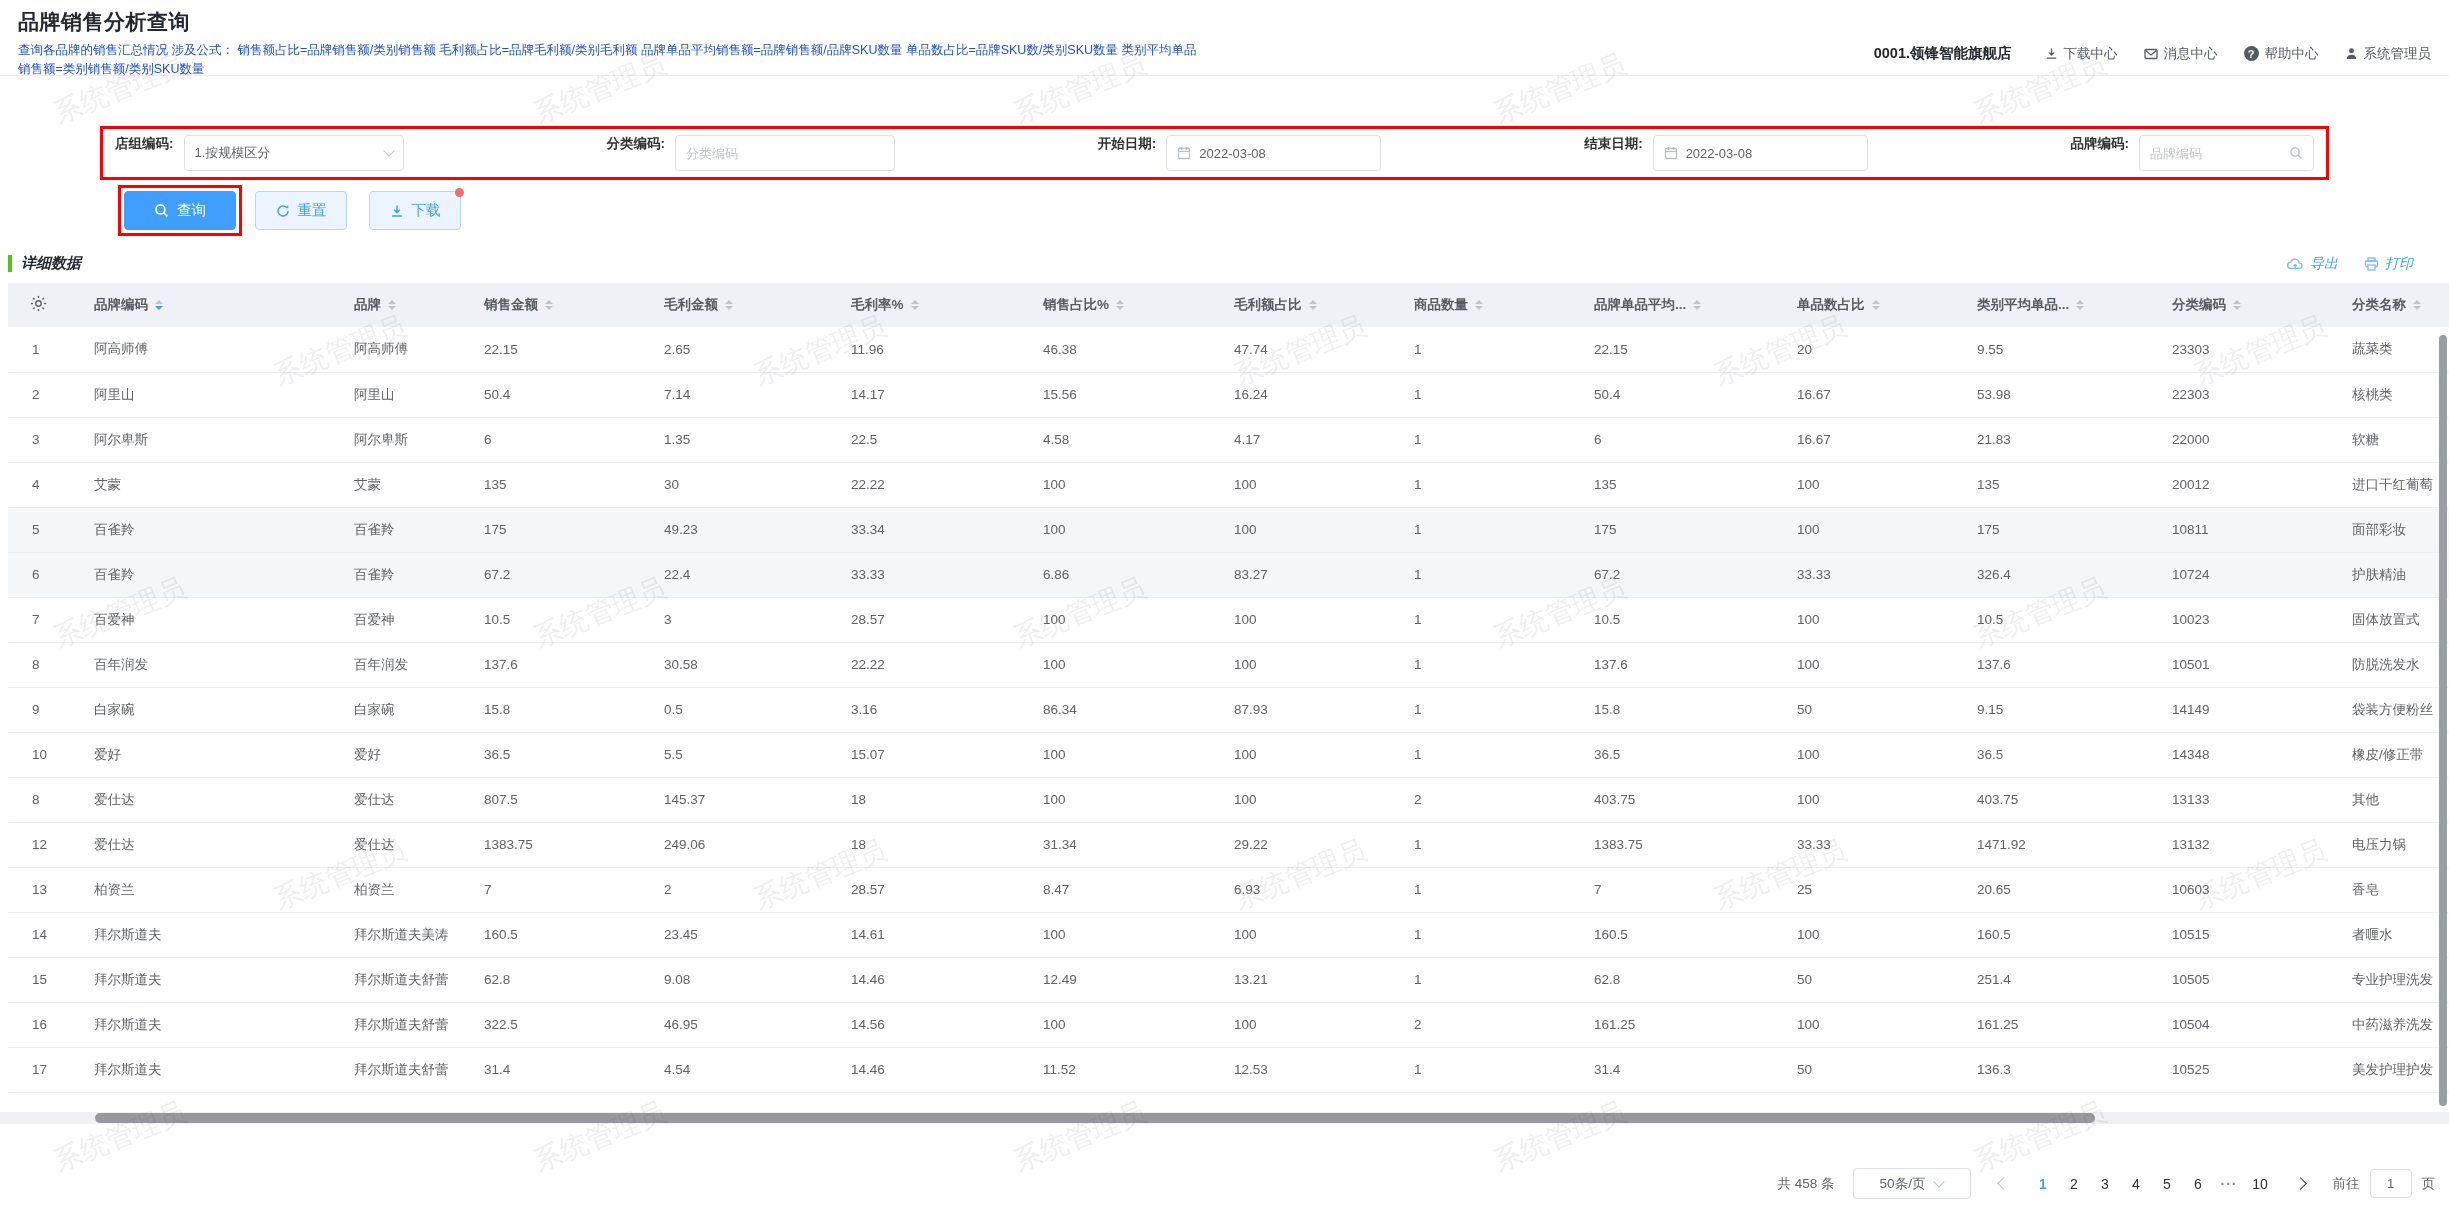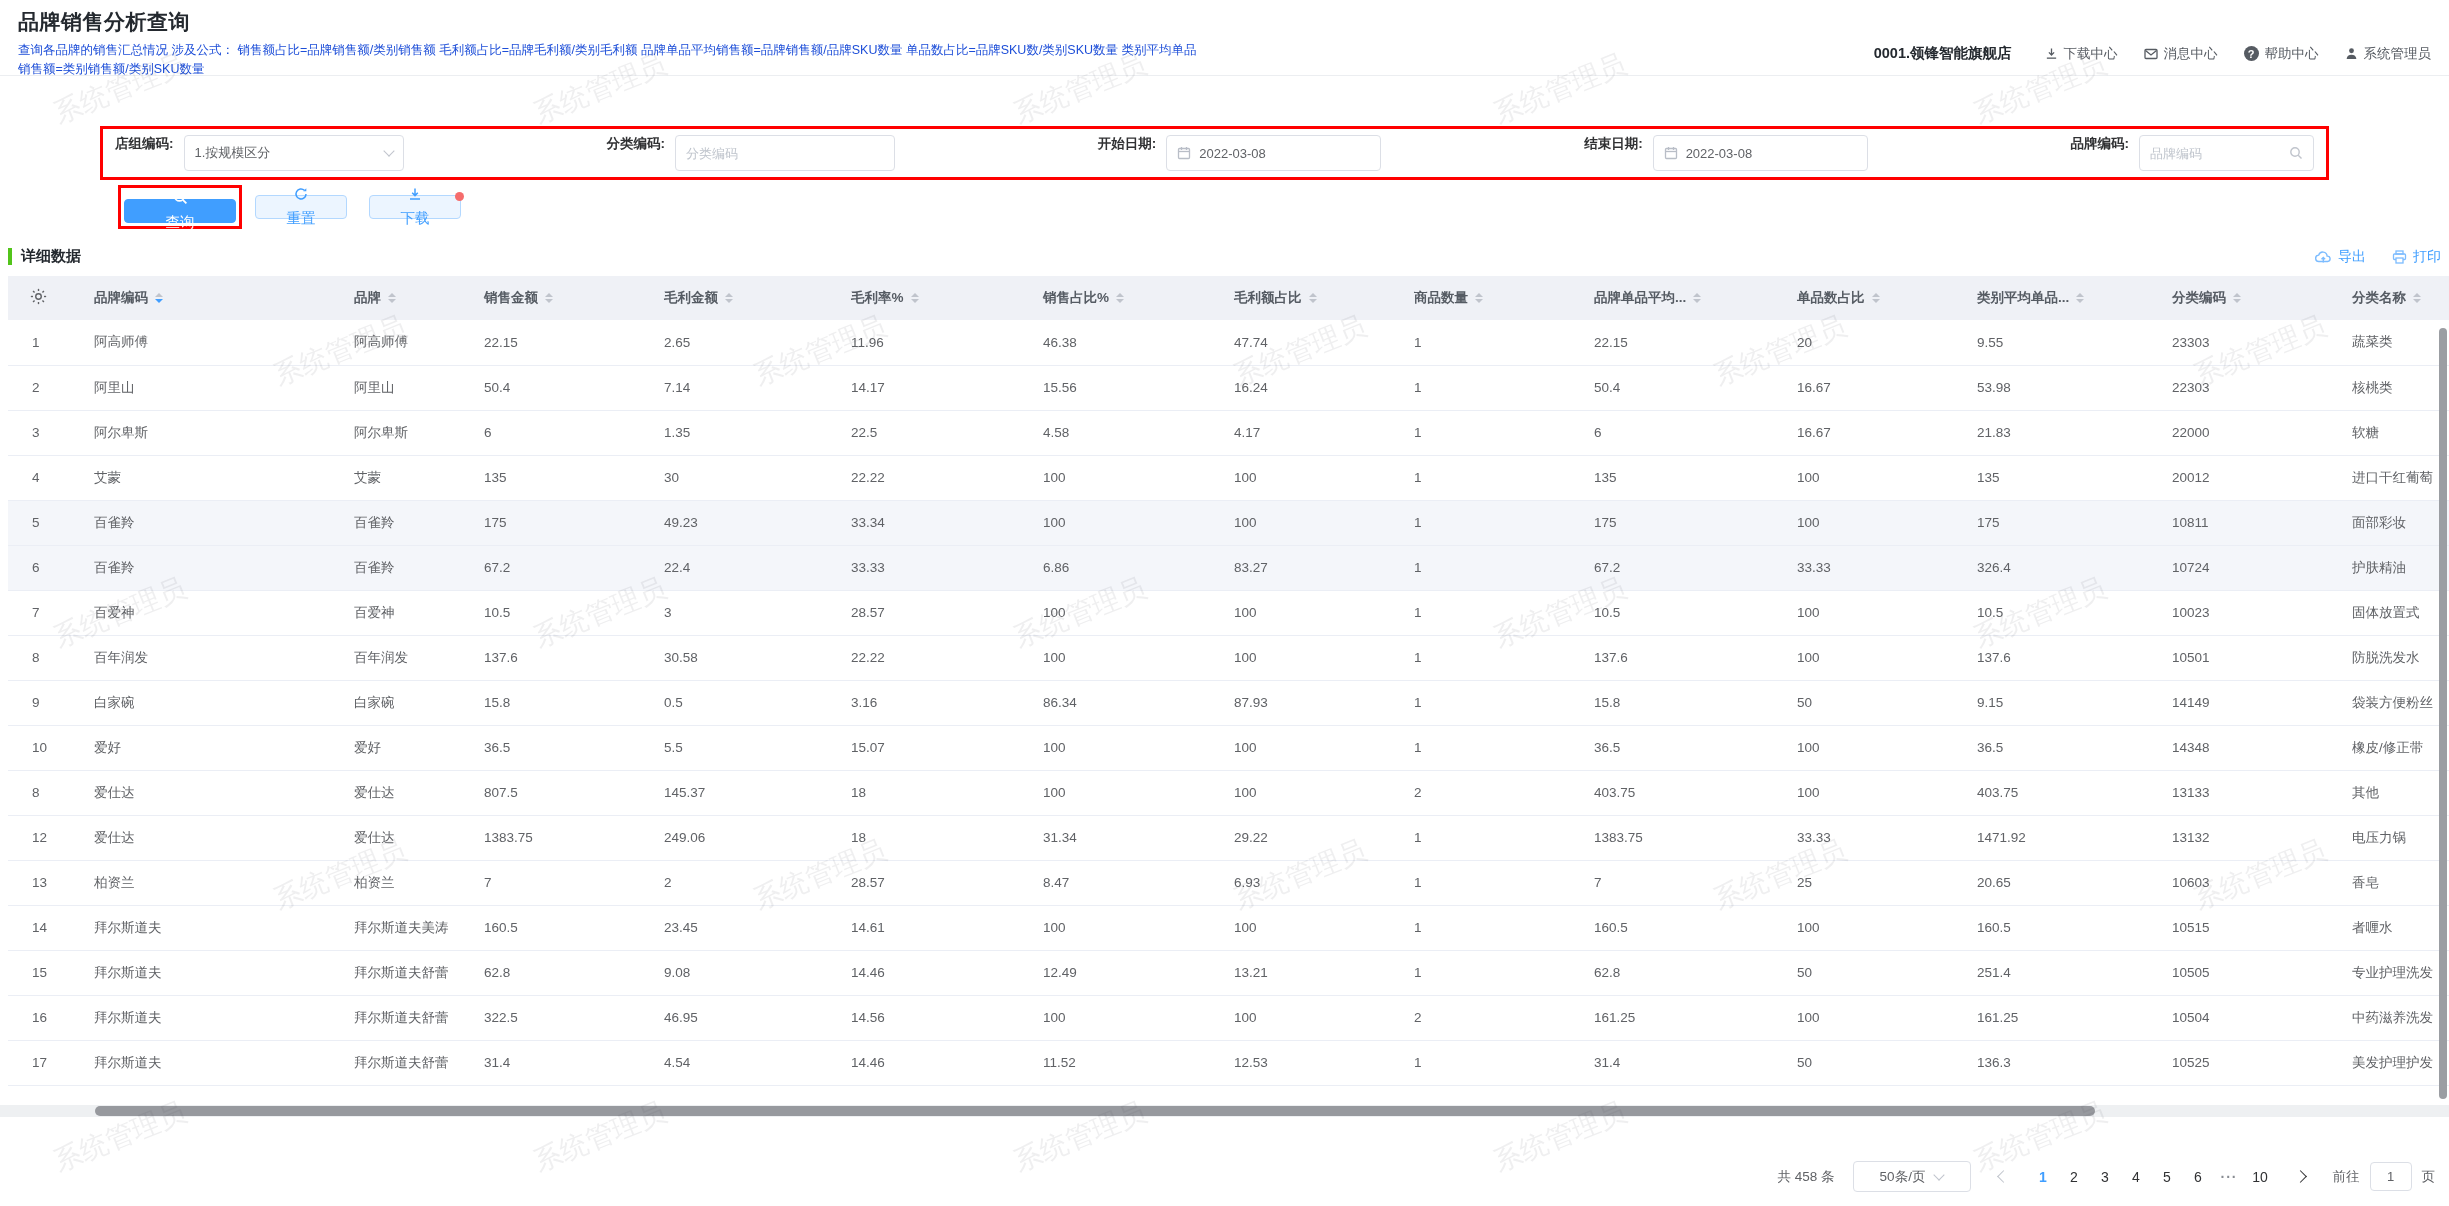--- a/index.html
+++ b/index.html
@@ -33,30 +33,30 @@
   .control input::placeholder { color:#bfc4cc; }
   .control.text { width:220px; }
   .control.date { width:215px; gap:8px; }
   .control.search { width:175px; justify-content:space-between; gap:6px; }
   .chev { width:8px; height:8px; border-right:1.5px solid #c0c4cc; border-bottom:1.5px solid #c0c4cc;
     transform:rotate(45deg); margin-top:-4px; flex:none; }
 
   
   .btn-row { display:flex; align-items:center; margin:5px 0 0 118px; }
   .query-annotation { display:inline-block; border:3px solid var(--annotation,#ff0000); padding:3px; margin-right:13px; }
-  .btn { display:inline-flex; align-items:center; justify-content:center; gap:8px; height:24px;
-    border-radius:4px; font-size:14.5px; cursor:pointer; font-family:inherit;flex-direction:column; }
+  .btn { display:inline-flex; align-items:center; justify-content:center; gap:8px; height:39px;
+    border-radius:4px; font-size:14.5px; cursor:pointer; font-family:inherit; }
   .btn.primary { width:112px; background:var(--accent,#409eff); border:1px solid var(--accent,#409eff); color:#fff; }
   .btn.plain { width:92px; background:#ecf5ff; border:1px solid #b3d8ff; color:var(--accent,#409eff); position:relative; }
   .btn + .btn { margin-left:22px; }
   .dot { position:absolute; top:-4px; right:-4px; width:9px; height:9px; border-radius:50%; background:var(--badge-red,#f56c6c); }
   .ic { display:inline-flex; align-items:center; }
 
   
-  .section-head { display:flex; justify-content:space-between; align-items:center; margin:18px 8px 0 8px; }
+  .section-head { display:flex; justify-content:space-between; align-items:center; margin:18px 36px 0 8px;font-style:italic; }
   .section-head .left { display:flex; align-items:center; gap:9px; }
   .gbar { width:4px; height:17px; background:var(--success-green,#52c41a); display:inline-block; }
   .section-title { font-size:15px; font-weight:bold; color:#24292f; }
   .section-head .right { display:flex; align-items:center; gap:26px; }
   .link { display:inline-flex; align-items:center; gap:6px; color:var(--accent,#409eff); font-size:14px; cursor:pointer; }
 
   
   .table-wrap { position:relative; margin:10px 0 0 8px; overflow:hidden; height:827px; }
   table { border-collapse:collapse; table-layout:fixed; width:2578px; }
   thead th { height:44px; background:#eff1f6; text-align:left; padding:0 0 0 16px;

